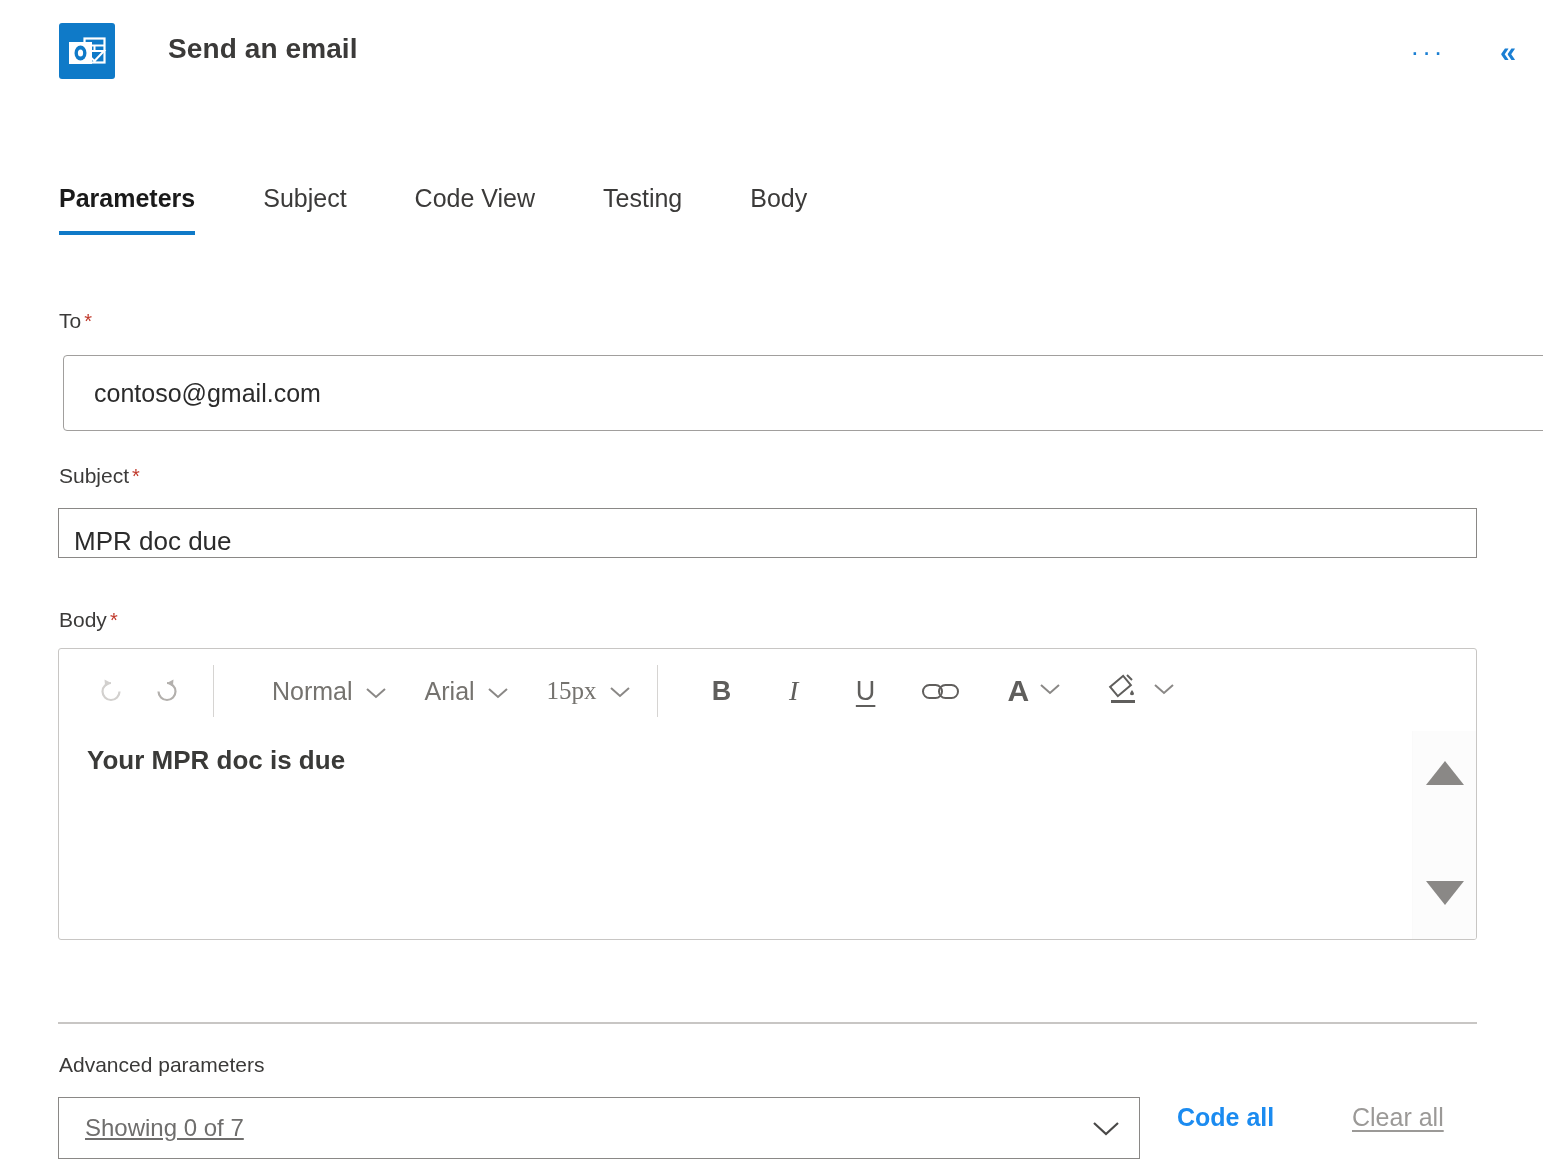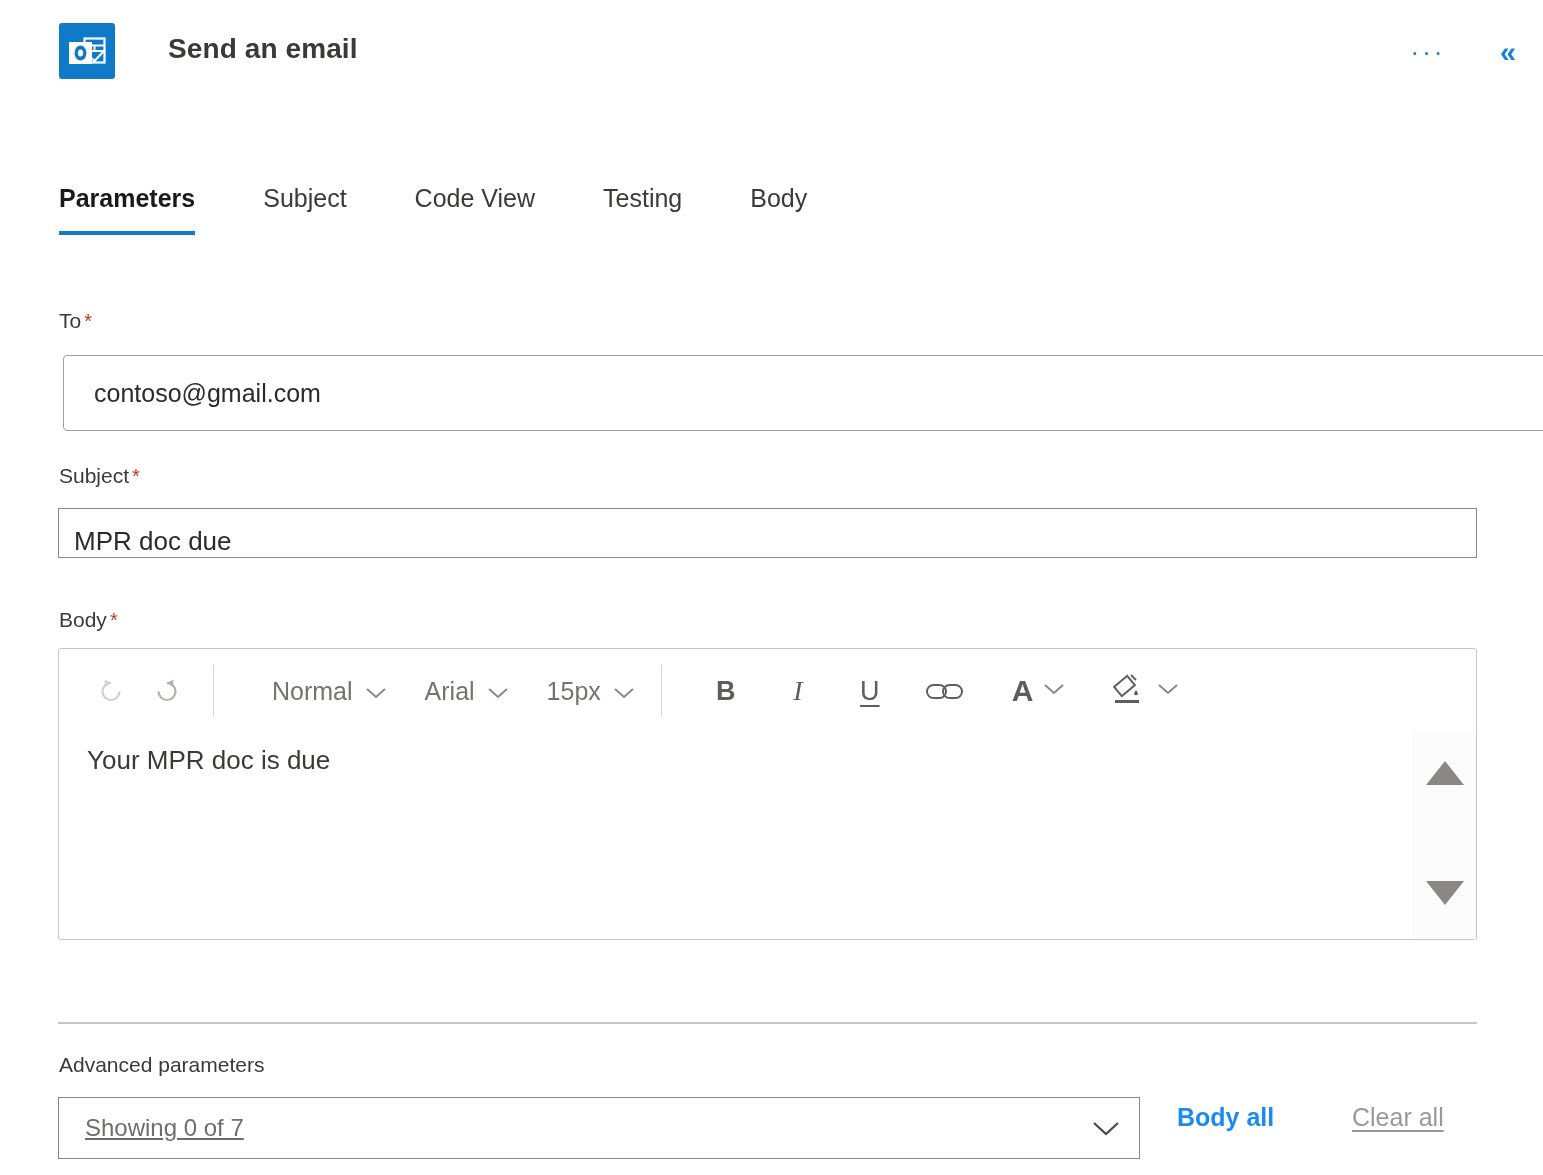--- a/index.html
+++ b/index.html
@@ -205,20 +205,21 @@
     color: #5f5e5c;
     padding: 0 4px;
   }
 
   .body-text {
     position: absolute;
     left: 28px; top: 96px;
     font-size: 26px;
     color: #3a3a38;
     white-space: nowrap;
+    font-weight: bold;
   }
 
   .body-scroll {
     position: absolute;
     right: 0; top: 82px;
     width: 64px; bottom: 0;
     background: #fcfcfc;
     border-left: 1px solid #fafafa;
     cursor: pointer;
   }
@@ -385,21 +386,21 @@
 
     <div class="tb-combo" style="margin-left:26px;">
       <span>Arial</span>
       <span class="chev">
         <svg width="22" height="14" viewBox="0 0 22 14" aria-hidden="true">
           <path d="M2 3 L11 11 L20 3" fill="none" stroke="currentColor" stroke-width="2"></path>
         </svg>
       </span>
     </div>
 
-    <div class="tb-combo" style="margin-left:26px;">
+    <div class="tb-combo" style="margin-left:26px;font-family:Liberation Serif, serif;">
       <span>15px</span>
       <span class="chev">
         <svg width="22" height="14" viewBox="0 0 22 14" aria-hidden="true">
           <path d="M2 3 L11 11 L20 3" fill="none" stroke="currentColor" stroke-width="2"></path>
         </svg>
       </span>
     </div>
 
     <div class="tb-sep" style="margin-left:20px; margin-right:28px;"></div>
 
@@ -456,14 +457,14 @@
 
 <div class="adv-select">
   <div class="adv-select-text">Showing 0 of 7</div>
   <div class="adv-select-chev">
     <svg width="30" height="18" viewBox="0 0 30 18" aria-hidden="true">
       <path d="M3 4 L15 15 L27 4" fill="none" stroke="currentColor" stroke-width="2.2"></path>
     </svg>
   </div>
 </div>
 
-<div class="link-show-all">Body all</div>
+<div class="link-show-all">Code all</div>
 <div class="link-clear-all">Clear all</div>
 
 </body></html>

